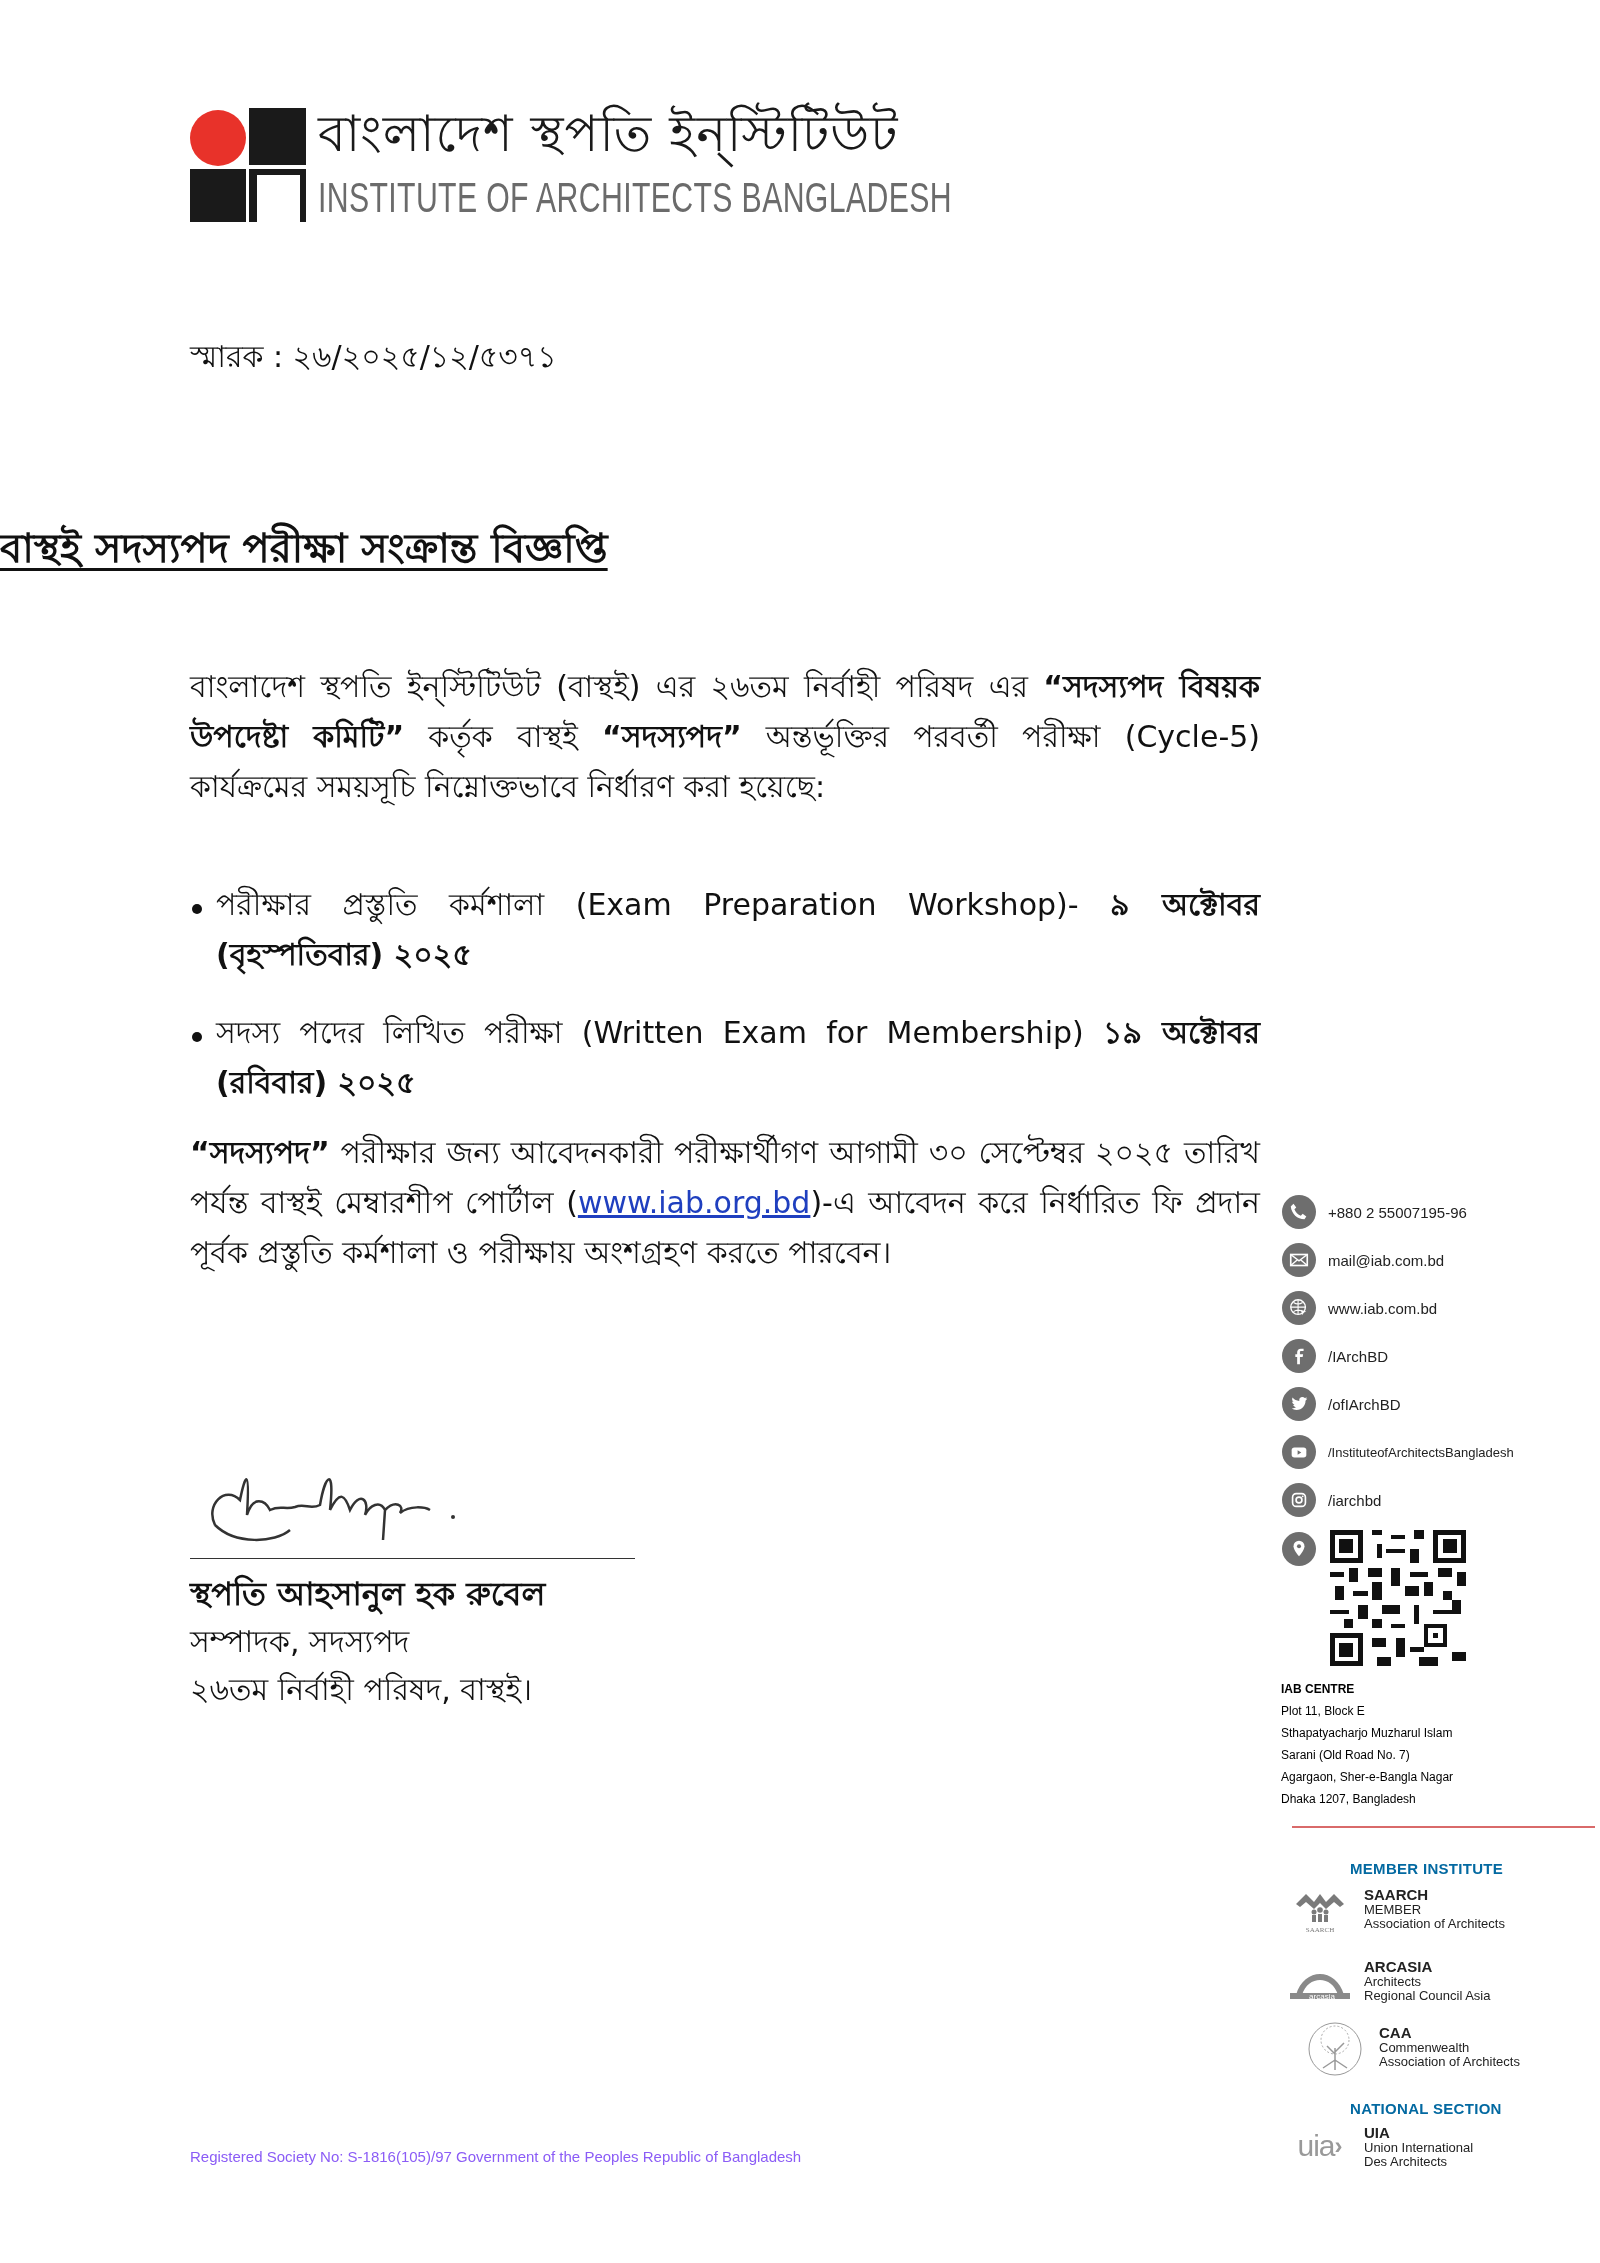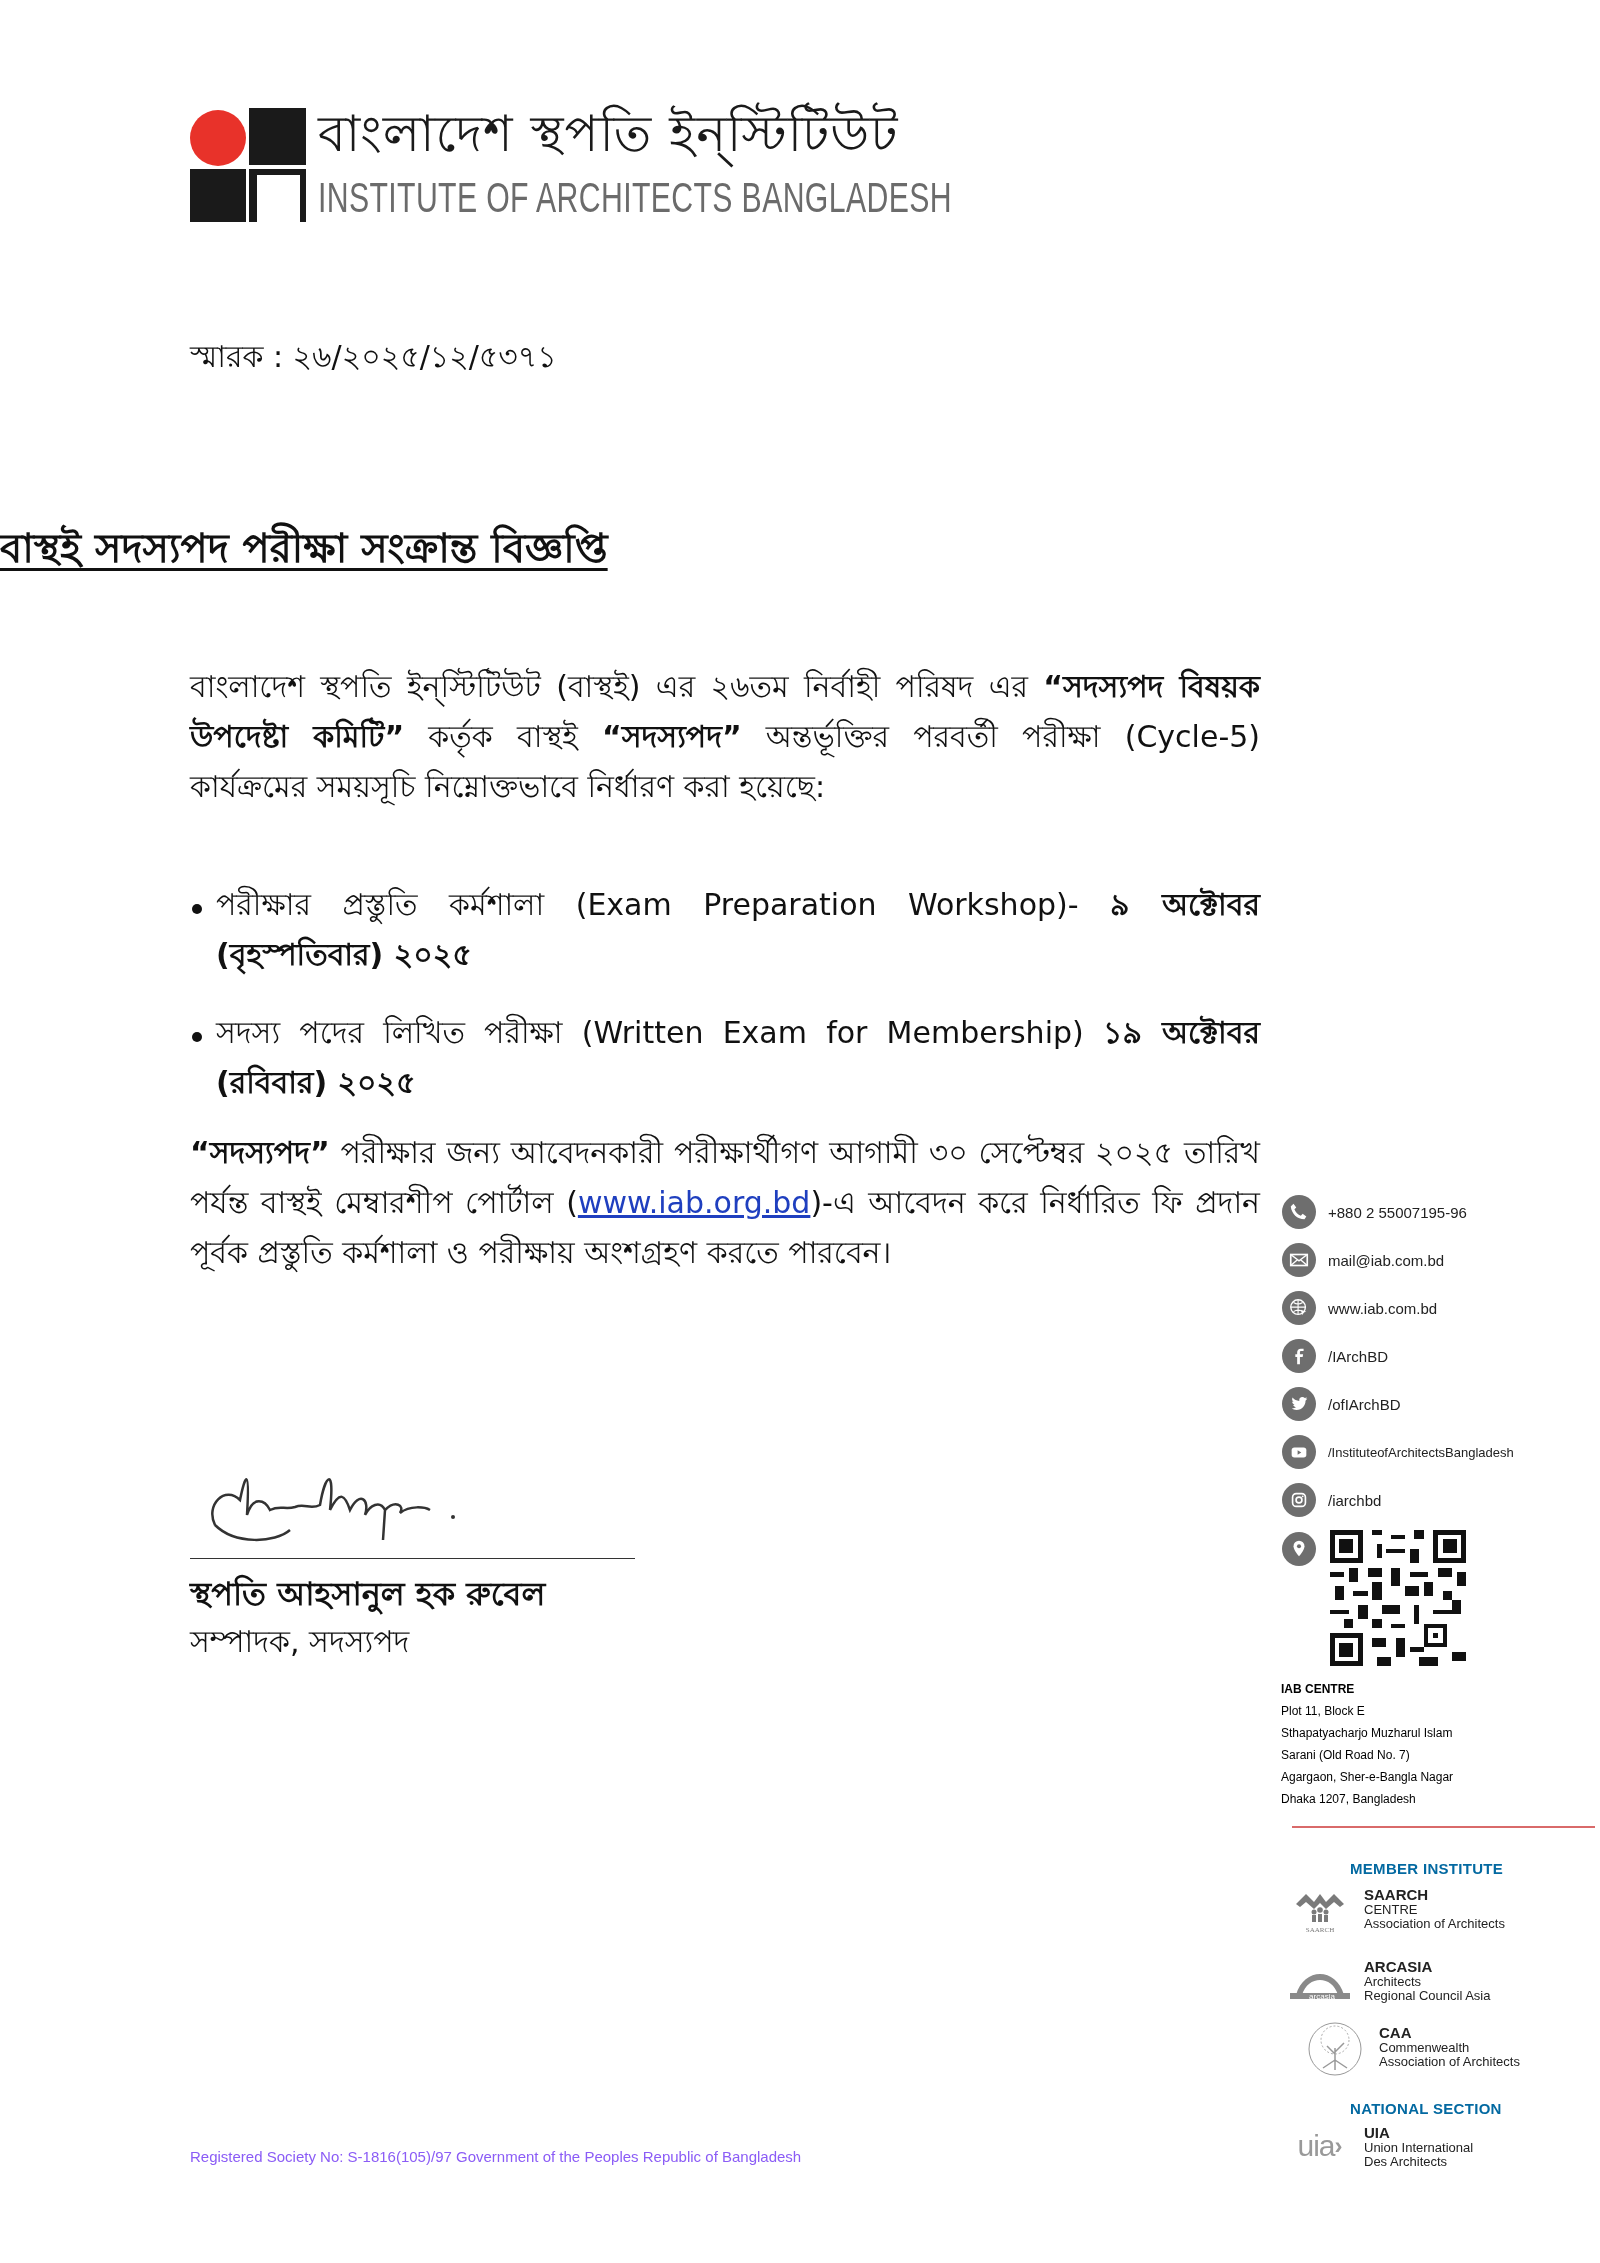--- a/index.html
+++ b/index.html
@@ -104,20 +104,21 @@
 <div class="abs body para2"><b>“সদস্যপদ”</b><span> পরীক্ষার জন্য আবেদনকারী পরীক্ষার্থীগণ আগামী ৩০ সেপ্টেম্বর ২০২৫ তারিখ পর্যন্ত বাস্থই মেম্বারশীপ পোর্টাল (</span><a class="link">www.iab.org.bd</a><span>)-এ আবেদন করে নির্ধারিত ফি প্রদান পূর্বক প্রস্তুতি কর্মশালা ও পরীক্ষায় অংশগ্রহণ করতে পারবেন।</span></div>
 
 <svg class="abs signature" viewBox="0 0 330 100">
   <path d="M20 70 C10 50 30 30 45 45 C50 20 55 10 52 60 C58 40 70 45 75 55 C85 50 90 55 100 52 C110 48 115 55 125 50 C130 20 140 10 135 55 C145 35 150 40 155 55 C165 35 175 45 170 60 C175 50 185 45 190 55 L188 85 M190 55 C200 45 210 50 205 58 C215 50 230 52 235 55 M20 70 C40 90 80 88 95 75" stroke="#333" stroke-width="2.5" fill="none"></path>
   <circle cx="258" cy="62" r="2" fill="#333"></circle>
 </svg>
 <div class="abs sig-line"></div>
 <div class="abs signer">
   <div class="name">স্থপতি আহসানুল হক রুবেল</div>
   <div>সম্পাদক, সদস্যপদ</div>
+  <div>২৬তম নির্বাহী পরিষদ, বাস্থই।</div>
 </div>
 
 <div class="abs contact">
   <div class="c-row">
     <span class="c-icon">
         <svg viewBox="0 0 24 24">
           <path d="M6 3l3 4-2 2c1 3 4 6 7 7l2-2 4 3-2 3C10 20 4 14 3 6z" fill="#fff"></path>
         </svg>
       </span>
     <span class="c-text">+880 2 55007195-96</span>
@@ -259,21 +260,21 @@
         <circle cx="28" cy="24" r="2.8" fill="#7a7a7a"></circle>
         <circle cx="34" cy="26" r="2.5" fill="#7a7a7a"></circle>
         <rect x="20" y="29" width="4" height="7" fill="#7a7a7a"></rect>
         <rect x="26" y="28" width="4" height="8" fill="#7a7a7a"></rect>
         <rect x="32" y="29" width="4" height="7" fill="#7a7a7a"></rect>
         <text x="28" y="46" font-size="7" text-anchor="middle" fill="#7a7a7a" font-family="Liberation Serif, serif">SAARCH</text>
       </svg>
   </div>
   <div class="m-text">
     <div class="abbr">SAARCH</div>
-    <div>CENTRE</div>
+    <div>MEMBER</div>
     <div>Association of Architects</div>
   </div>
 </div>
 
 <div class="abs member m2">
   <div class="m-logo">
     <svg width="64" height="44" viewBox="0 0 64 44">
         <path d="M8 34 C16 6 48 6 56 34 L50 34 C44 14 20 14 14 34z" fill="#8a8a8a"></path>
         <rect x="2" y="32" width="60" height="6" fill="#8a8a8a"></rect>
         <text x="34" y="37.5" font-size="8" text-anchor="middle" fill="#fff" font-family="Liberation Sans, sans-serif">arcasia</text>

